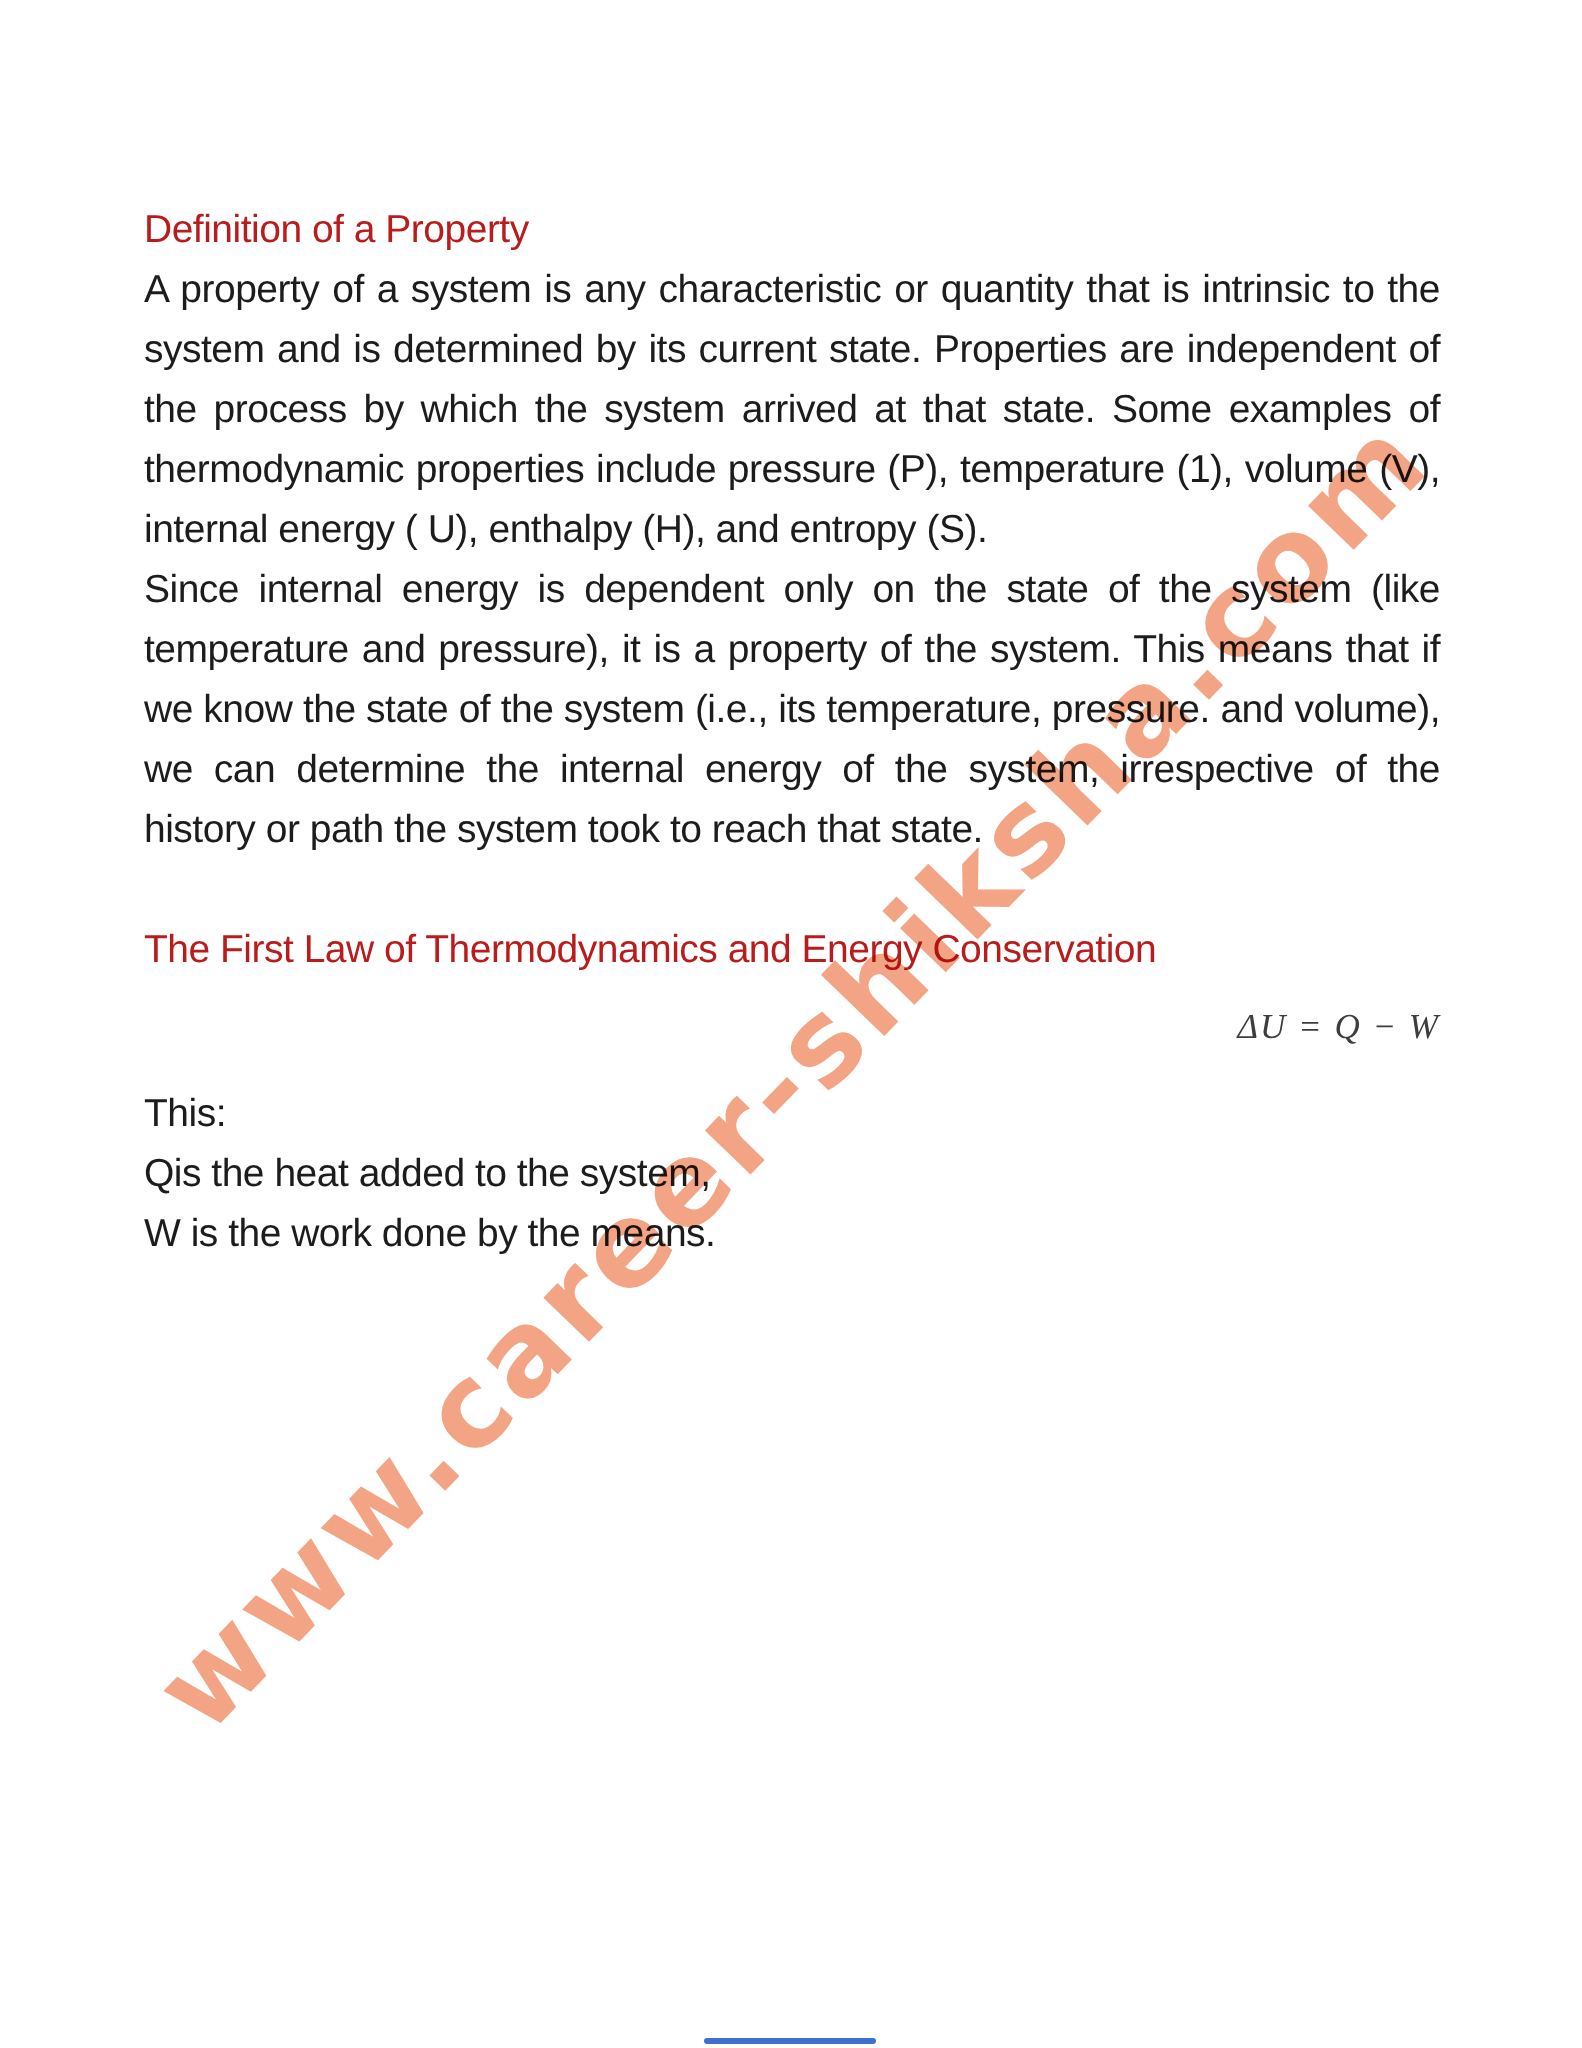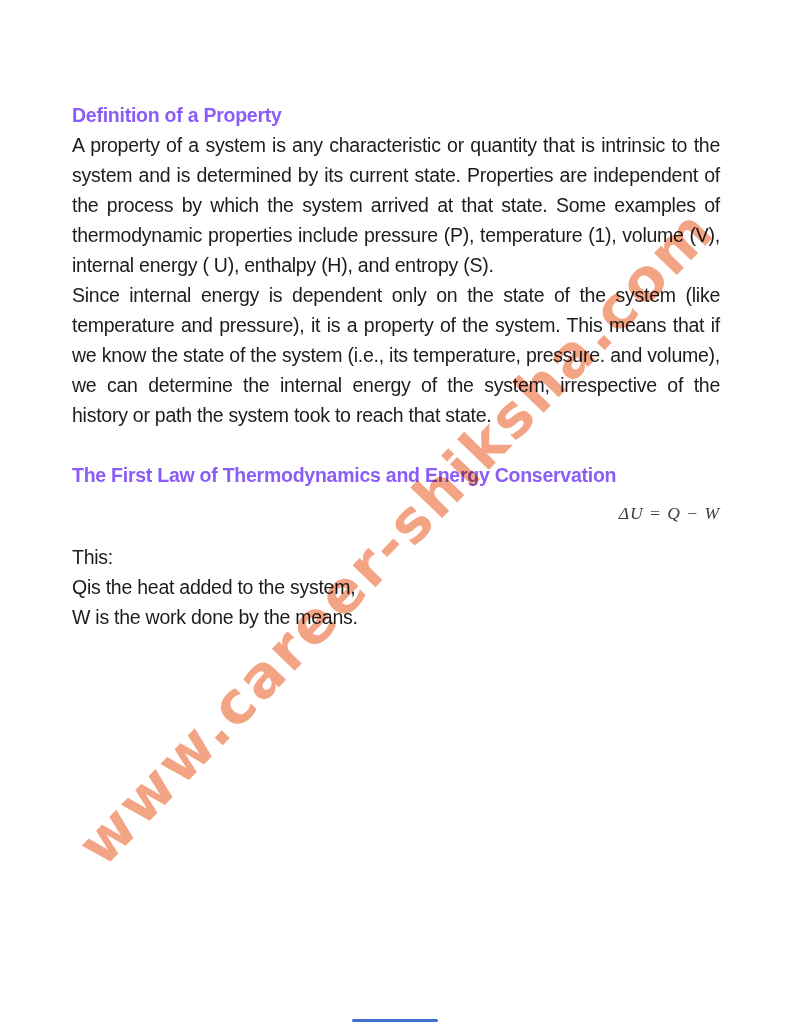--- a/index.html
+++ b/index.html
@@ -32,22 +32,22 @@
   .para-justify {
     text-align: justify;
   }
   .para-justify-all {
     text-align: justify;
     text-align-last: justify;
   }
   .section-heading {
     font-size: 19.5px;
     line-height: 30px;
-    font-weight: bold;
-    color: #8b5cf6;
+    font-weight: normal;
+    color: #b91c1c;
     margin: 30px 0 0 0;
   }
   .section-heading.second {
   }
   .equation {
     margin: 10px 0 16px 238px;
     font-family: "Liberation Serif", serif;
     font-style: italic;
     font-size: 17.5px;
     line-height: 26px;

